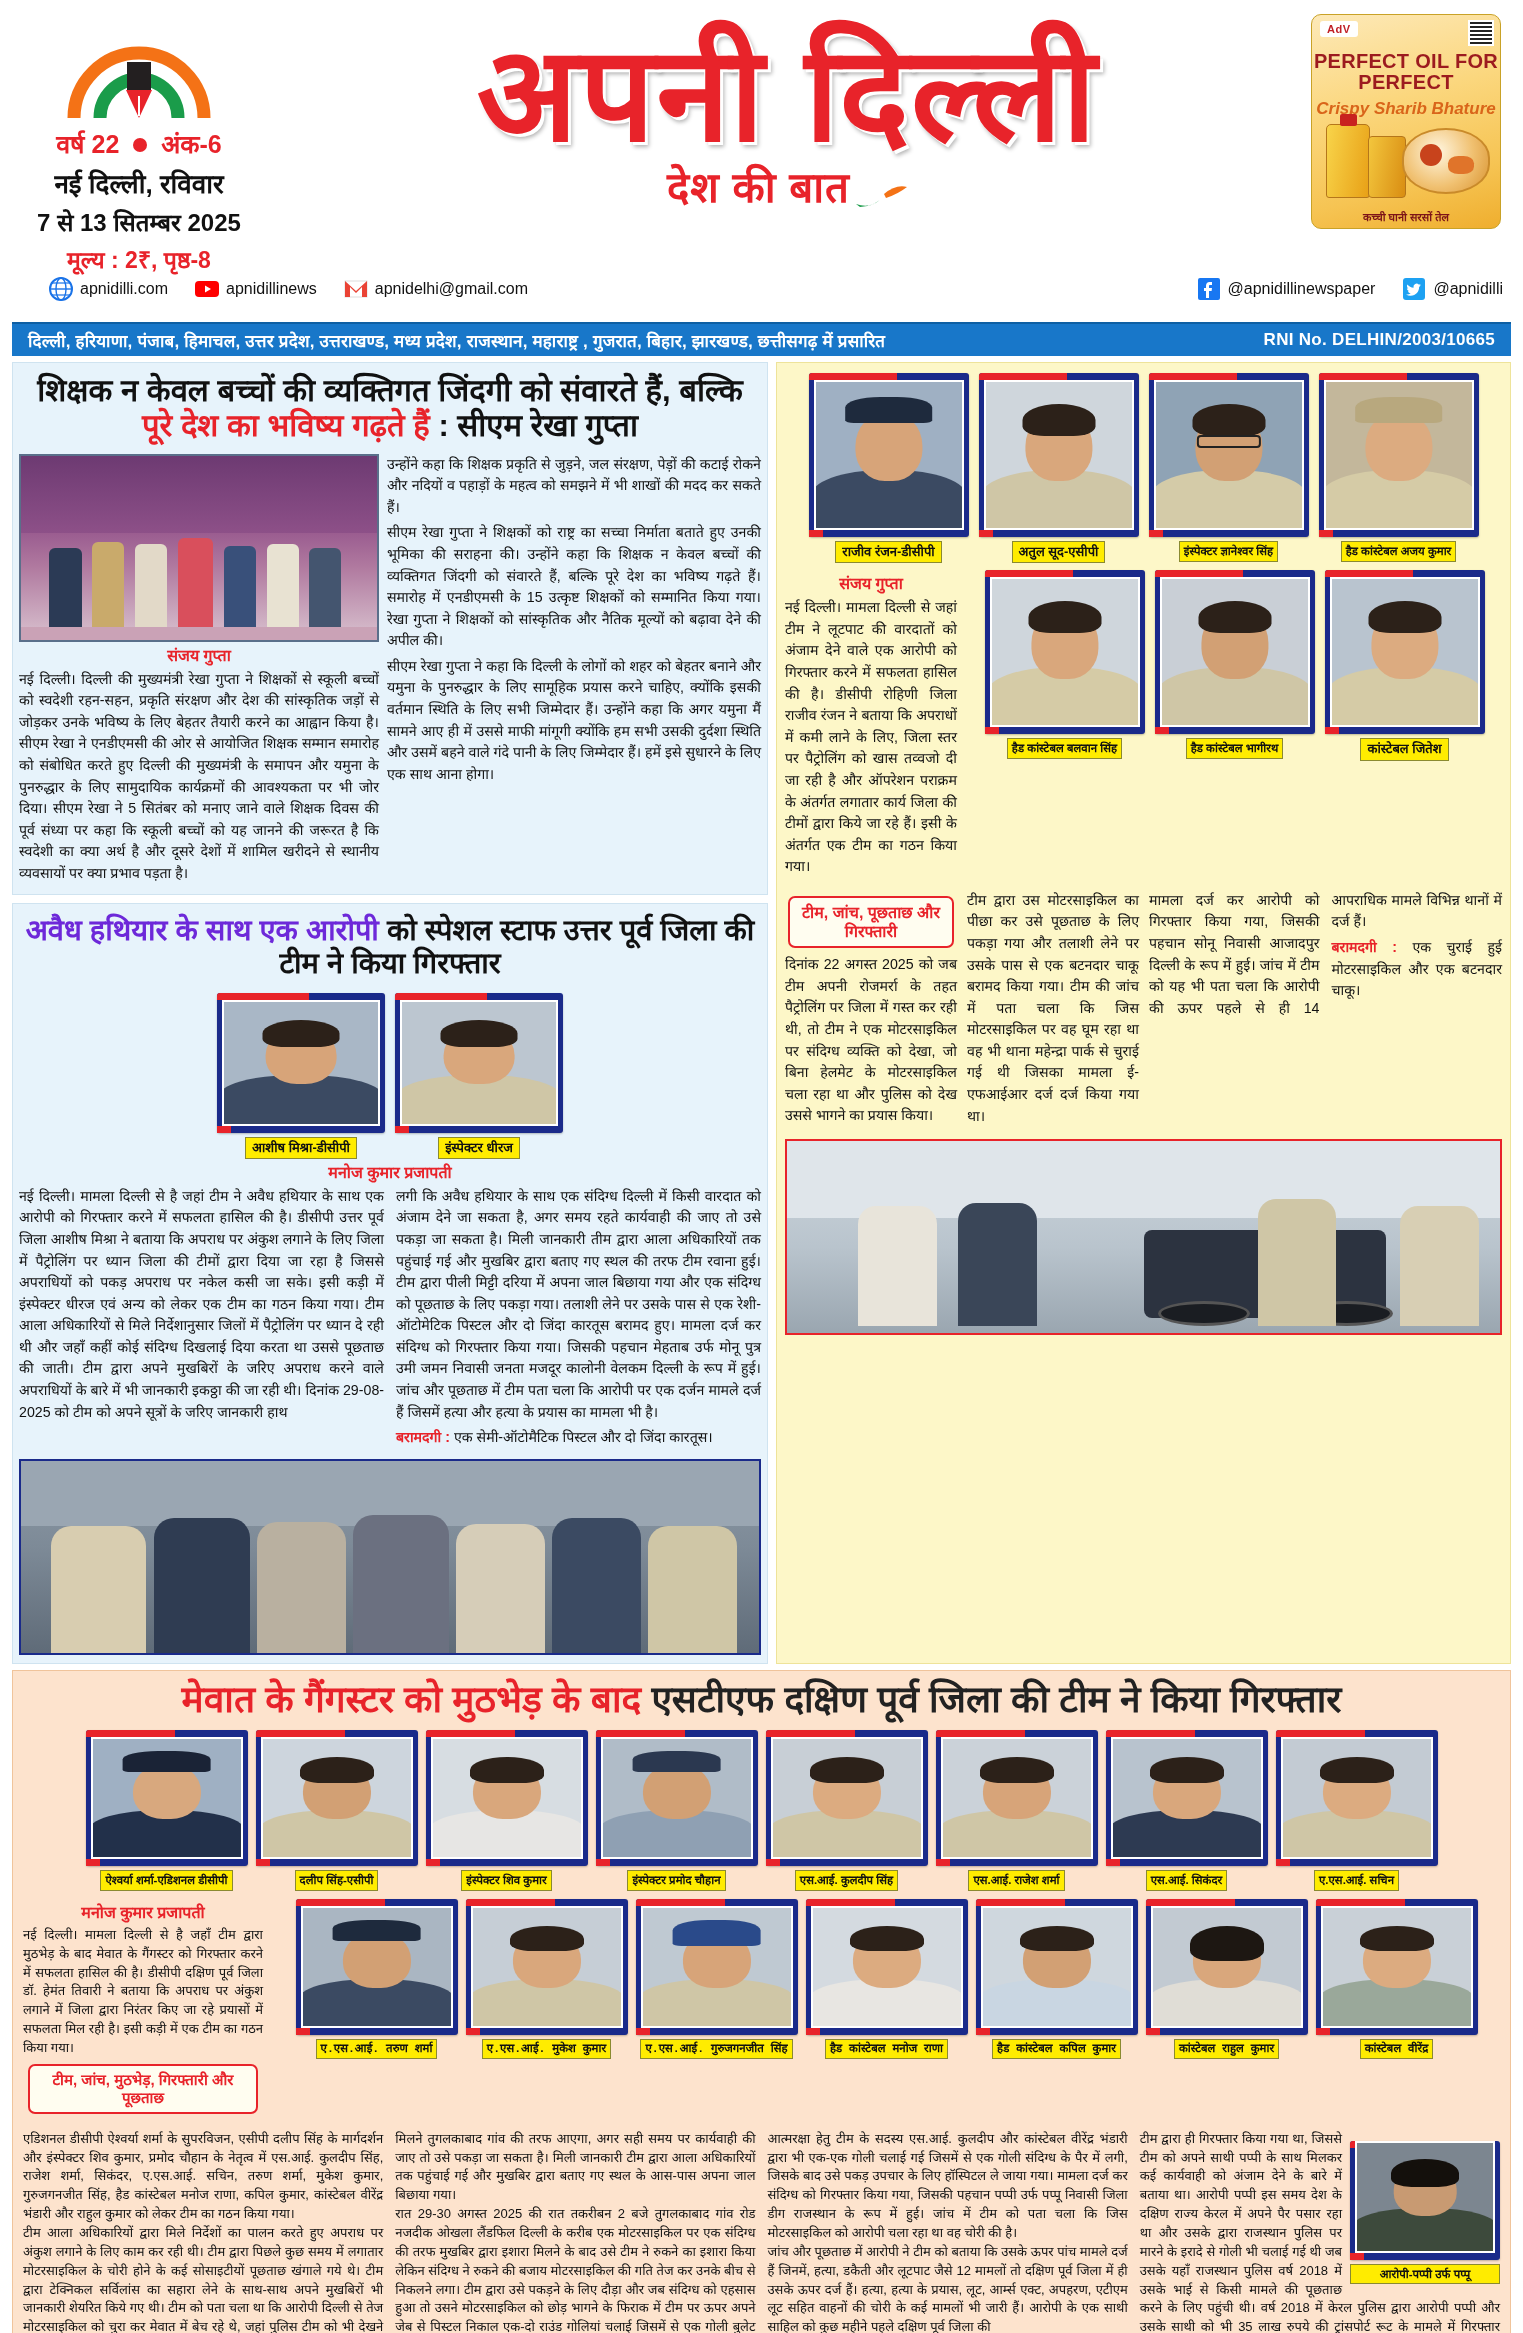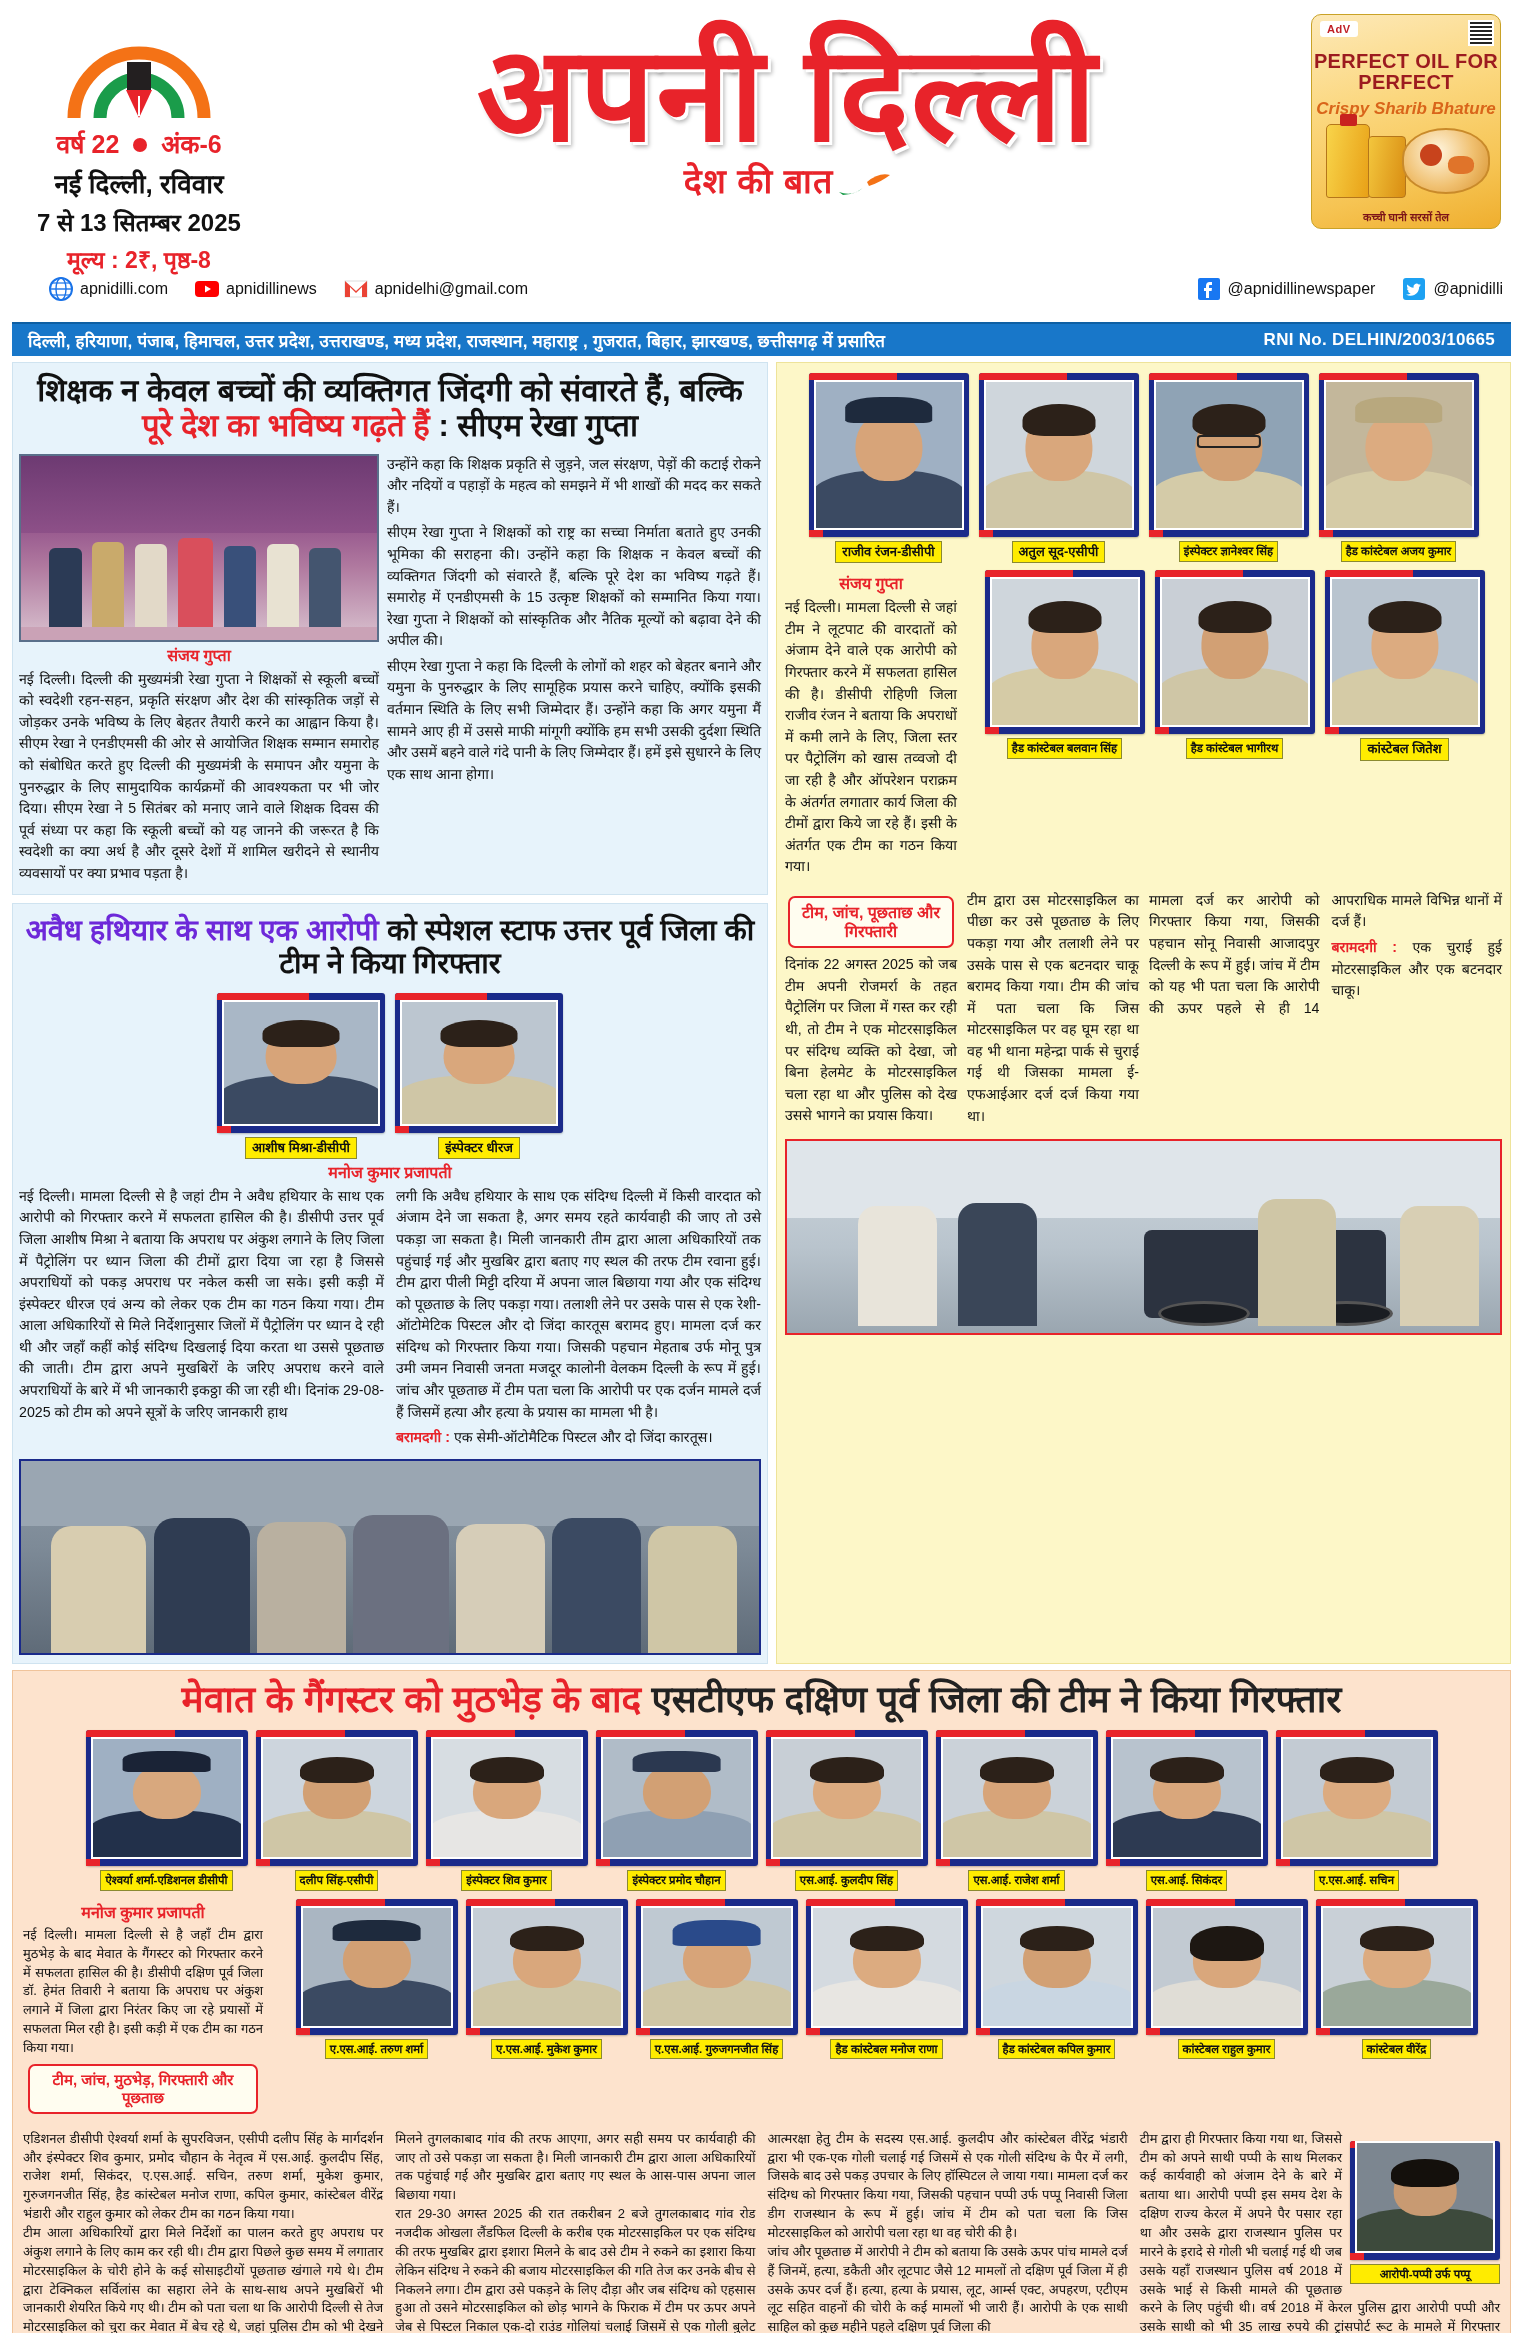--- a/index.html
+++ b/index.html
@@ -53,21 +53,21 @@
     color:#e8232a;
     letter-spacing:2px;
     text-shadow:
        3px 3px 0 #ffffff, -1px -1px 0 #ffffff,
        4px 5px 4px rgba(0,0,0,.30);
     white-space:nowrap;
   }
   .mast-tag{
     position:relative;
     margin-top:-6px;
-    font-size:34px; font-weight:bold; color:#e8232a;
+    font-size:42px; font-weight:bold; color:#e8232a;
     letter-spacing:1px;
     display:flex; align-items:center; gap:4px;
   }
   .tag-swish{ display:inline-block; width:54px; height:26px; }
 
   .mast-right{
     width:198px; flex:0 0 198px;
     padding:6px 0 0 0;
   }
   .ad-box{
@@ -772,21 +772,21 @@
     <div style="display:flex; gap:10px; margin-top:8px;">
       <div style="width:240px; flex:0 0 240px;">
         <div class="byline">मनोज कुमार प्रजापती</div>
         <div class="mini-note">
           <p>नई दिल्ली। मामला दिल्ली से है जहाँ टीम द्वारा मुठभेड़ के बाद मेवात के गैंगस्टर को गिरफ्तार करने में सफलता हासिल की है। डीसीपी दक्षिण पूर्व जिला डॉ. हेमंत तिवारी ने बताया कि अपराध पर अंकुश लगाने में जिला द्वारा निरंतर किए जा रहे प्रयासों में सफलता मिल रही है। इसी कड़ी में एक टीम का गठन किया गया।</p>
         </div>
         <div class="callout" style="font-size:15px; margin-top:6px;">टीम, जांच, मुठभेड़, गिरफ्तारी और पूछताछ</div>
       </div>
 
       <div style="flex:1;">
-        <div class="photo-row" style="gap:8px;">
+        <div class="photo-row" style="gap:8px;font-family:Liberation Mono, monospace;">
           <div class="pcard">
             <div class="pframe">
               <div class="pimg" style="width:152px;height:122px;">
                 <div class="face">
                   <div class="f-bg" style="background:#aab6c2"></div>
                     <div class="f-body" style="background:#3b4a62"></div>
                   <div class="f-head" style="background:#d2a074"></div>
                     <div class="f-cap" style="background:#1e2a3d"></div>
                 </div>
               </div>

